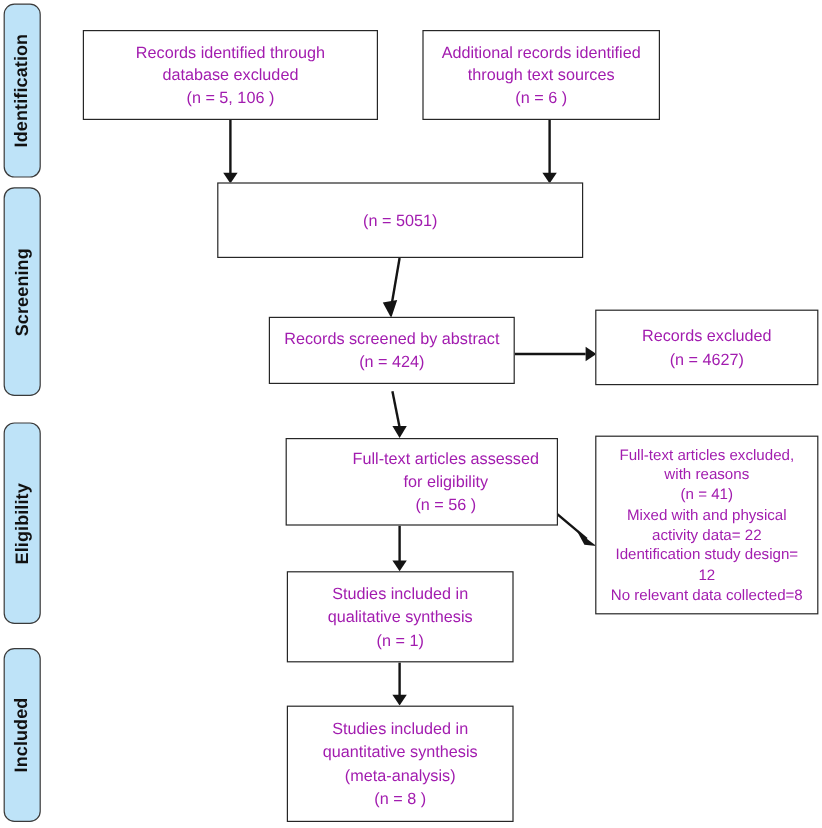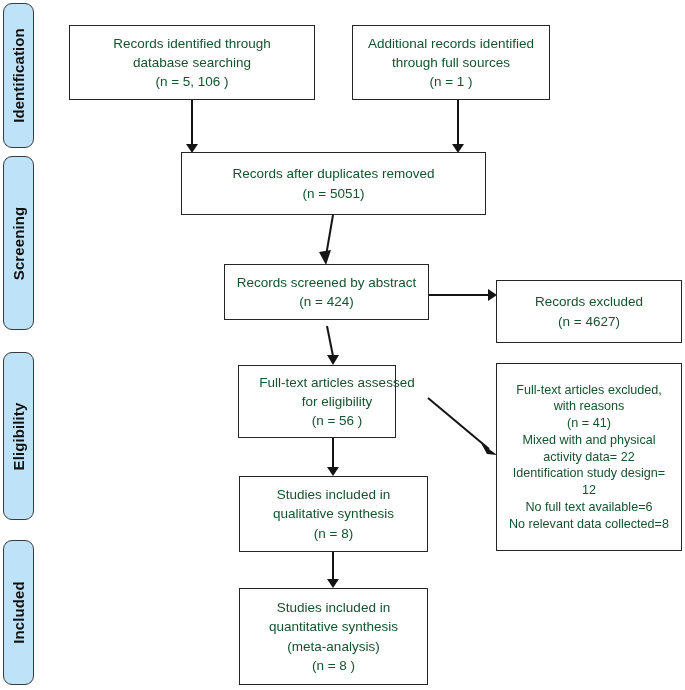--- a/index.html
+++ b/index.html
@@ -30,21 +30,21 @@
   .node{
     position:absolute;
     background:#ffffff;
     border:1.7px solid #262626;
     box-sizing:border-box;
     display:flex;
     flex-direction:column;
     align-items:center;
     justify-content:center;
     text-align:center;
-    color:#14532d;
+    color:#a21caf;
     font-size:13.5px;
     line-height:1.42;
     padding:3px 6px;
   }
   .node .ln{display:block;white-space:nowrap;}
   .node.small{font-size:12.6px;line-height:1.33;}
 
   
   svg#wires{position:absolute;left:0;top:0;width:685px;height:690px;
             pointer-events:none;}
@@ -93,67 +93,65 @@
 
     <line x1="333" y1="438" x2="333" y2="468"></line>
     <polygon points="327,467 339,467 333,476" fill="#141414"></polygon>
 
     <line x1="333" y1="552" x2="333" y2="580"></line>
     <polygon points="327,579 339,579 333,588" fill="#141414"></polygon>
   </svg>
 
   <div class="node" style="left:69px;top:25px;width:246px;height:75px;">
     <span class="ln">Records identified through</span>
-    <span class="ln">database searching</span>
+    <span class="ln">database excluded</span>
     <span class="ln">(n = 5, 106   )</span>
   </div>
 
   <div class="node" style="left:352px;top:25px;width:198px;height:75px;">
     <span class="ln">Additional records identified</span>
-    <span class="ln">through full sources</span>
-    <span class="ln">(n = 1  )</span>
+    <span class="ln">through text sources</span>
+    <span class="ln">(n = 6  )</span>
   </div>
 
   <div class="node" style="left:181px;top:152px;width:305px;height:63px;">
-    <span class="ln">Records after duplicates removed</span>
     <span class="ln">(n = 5051)</span>
   </div>
 
   <div class="node" style="left:224px;top:264px;width:205px;height:56px;">
     <span class="ln">Records screened by abstract</span>
     <span class="ln">(n = 424)</span>
   </div>
 
-  <div class="node" style="left:496px;top:280px;width:186px;height:63px;">
+  <div class="node" style="left:496px;top:258px;width:186px;height:63px;">
     <span class="ln">Records excluded</span>
     <span class="ln">(n = 4627)</span>
   </div>
 
-  <div class="node" style="left:238px;top:365px;width:158px;height:73px;padding-left:46px;">
+  <div class="node" style="left:238px;top:365px;width:227px;height:73px;padding-left:46px;">
     <span class="ln">Full-text articles assessed</span>
     <span class="ln">for eligibility</span>
     <span class="ln">(n = 56  )</span>
   </div>
 
-  <div class="node small" style="left:496px;top:363px;width:186px;height:188px;">
+  <div class="node small" style="left:496px;top:363px;width:186px;height:149px;">
     <span class="ln">Full-text articles excluded,</span>
     <span class="ln">with reasons</span>
     <span class="ln">(n = 41)</span>
     <span class="ln">Mixed with and physical</span>
     <span class="ln">activity data= 22</span>
     <span class="ln">Identification study design=</span>
     <span class="ln">12</span>
-    <span class="ln">No full text available=6</span>
     <span class="ln">No relevant data collected=8</span>
   </div>
 
   <div class="node" style="left:239px;top:476px;width:189px;height:76px;">
     <span class="ln">Studies included in</span>
     <span class="ln">qualitative synthesis</span>
-    <span class="ln">(n = 8)</span>
+    <span class="ln">(n = 1)</span>
   </div>
 
   <div class="node" style="left:239px;top:588px;width:189px;height:97px;">
     <span class="ln">Studies included in</span>
     <span class="ln">quantitative synthesis</span>
     <span class="ln">(meta-analysis)</span>
     <span class="ln">(n = 8  )</span>
   </div>
 
 </div>

